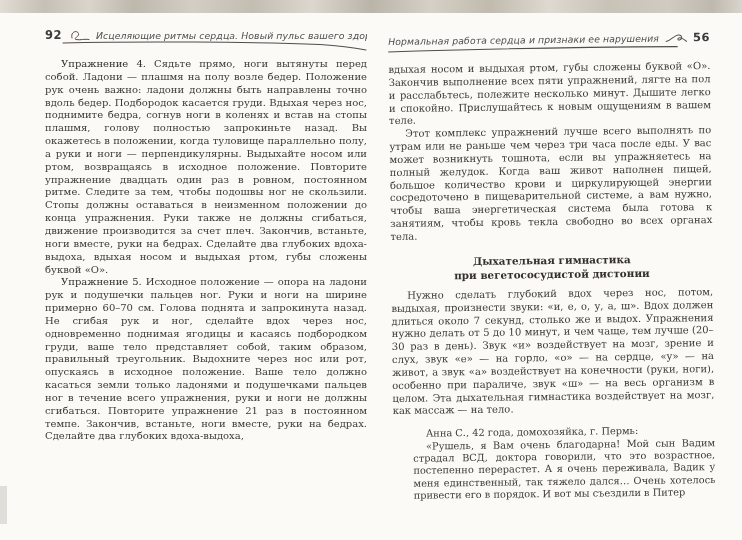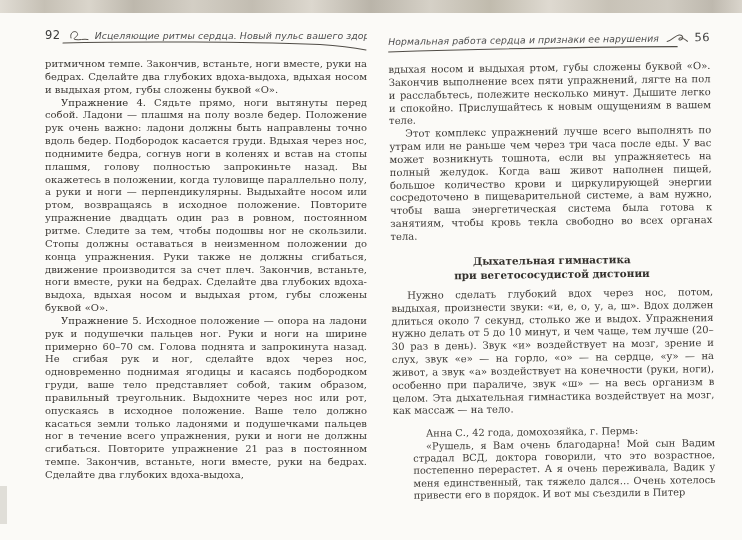--- a/index.html
+++ b/index.html
@@ -27,21 +27,21 @@
   .page-left{left:45px;top:27px;}
   .page-right{left:388px;top:33px;transform:rotate(-0.7deg);transform-origin:left top;}
 
   
   .pagehead{
     position:relative;height:22px;
     font-family:"DejaVu Sans", sans-serif;
     color:#4b4b4b;
   }
   .head-row{display:flex;align-items:baseline;gap:6px;}
-  .pnum{font-weight:normal;font-size:11.5px;color:#3c3c3c;letter-spacing:.5px;}
+  .pnum{font-weight:bold;font-size:11.5px;color:#3c3c3c;letter-spacing:.5px;}
   .htitle{
     flex:1;
     font-style:italic;font-size:9.3px;letter-spacing:.1px;
     color:#4e4e4e;white-space:nowrap;overflow:hidden;
   }
   .htitle.center{text-align:center;}
   .htitle.left{text-align:left;}
   .orn{flex:0 0 auto;position:relative;top:2px;}
   .head-rule{position:absolute;left:0;top:13px;}
 
@@ -83,21 +83,20 @@
         <path d="M4 9 C 2 3, 9 0.5, 10.5 4.5 C 11.5 8, 4.5 9.5, 8 10.5 C 12 11.5, 17 9.5, 21 10.5" stroke="#55514b" stroke-width="1" fill="none" stroke-linecap="round"></path>
       </svg>
       <span class="htitle center">Исцеляющие ритмы сердца. Новый пульс вашего здоровья!</span>
     </div>
     <svg class="head-rule" width="322" height="12" viewBox="0 0 322 12">
       <path d="M18 3 C 90 1.2, 210 1.8, 275 4.5 C 297 5.8, 311 8, 321 10" stroke="#514d47" stroke-width="1.1" fill="none" stroke-linecap="round"></path>
     </svg>
   </div>
 
   <div class="pagebody">
-    <p class="noindent"><span>ритмичном темпе. Закончив, встаньте, ноги вместе, руки на бедрах. Сделайте два глубоких вдоха-выдоха, вдыхая носом и выдыхая ртом, губы сложены буквой «О».</span></p>
     <p><b class="lead">Упражнение 4.</b><span> Сядьте прямо, ноги вытянуты перед собой. Ладони — плашмя на полу возле бедер. Положение рук очень важно: ладони должны быть направлены точно вдоль бедер. Подбородок касается груди. Вдыхая через нос, поднимите бедра, согнув ноги в коленях и встав на стопы плашмя, голову полностью запрокиньте назад. Вы окажетесь в положении, когда туловище параллельно полу, а руки и ноги — перпендикулярны. Выдыхайте носом или ртом, возвращаясь в исходное положение. Повторите упражнение двадцать один раз в ровном, постоянном ритме. Следите за тем, чтобы подошвы ног не скользили. Стопы должны оставаться в неизменном положении до конца упражнения. Руки также не должны сгибаться, движение производится за счет плеч. Закончив, встаньте, ноги вместе, руки на бедрах. Сделайте два глубоких вдоха-выдоха, вдыхая носом и выдыхая ртом, губы сложены буквой «О».</span></p>
     <p><b class="lead">Упражнение 5.</b><span> Исходное положение — опора на ладони рук и подушечки пальцев ног. Руки и ноги на ширине примерно 60–70 см. Голова поднята и запрокинута назад. Не сгибая рук и ног, сделайте вдох через нос, одновременно поднимая ягодицы и касаясь подбородком груди, ваше тело представляет собой, таким образом, правильный треугольник. Выдохните через нос или рот, опускаясь в исходное положение. Ваше тело должно касаться земли только ладонями и подушечками пальцев ног в течение всего упражнения, руки и ноги не должны сгибаться. Повторите упражнение 21 раз в постоянном темпе. Закончив, встаньте, ноги вместе, руки на бедрах. Сделайте два глубоких вдоха-выдоха,</span></p>
   </div>
 </div>
 
 <div class="page page-right">
   <div class="pagehead">
     <div class="head-row">
       <span class="htitle left">Нормальная работа сердца и признаки ее нарушения</span>
       <svg class="orn" width="22" height="12" viewBox="0 0 22 12">

